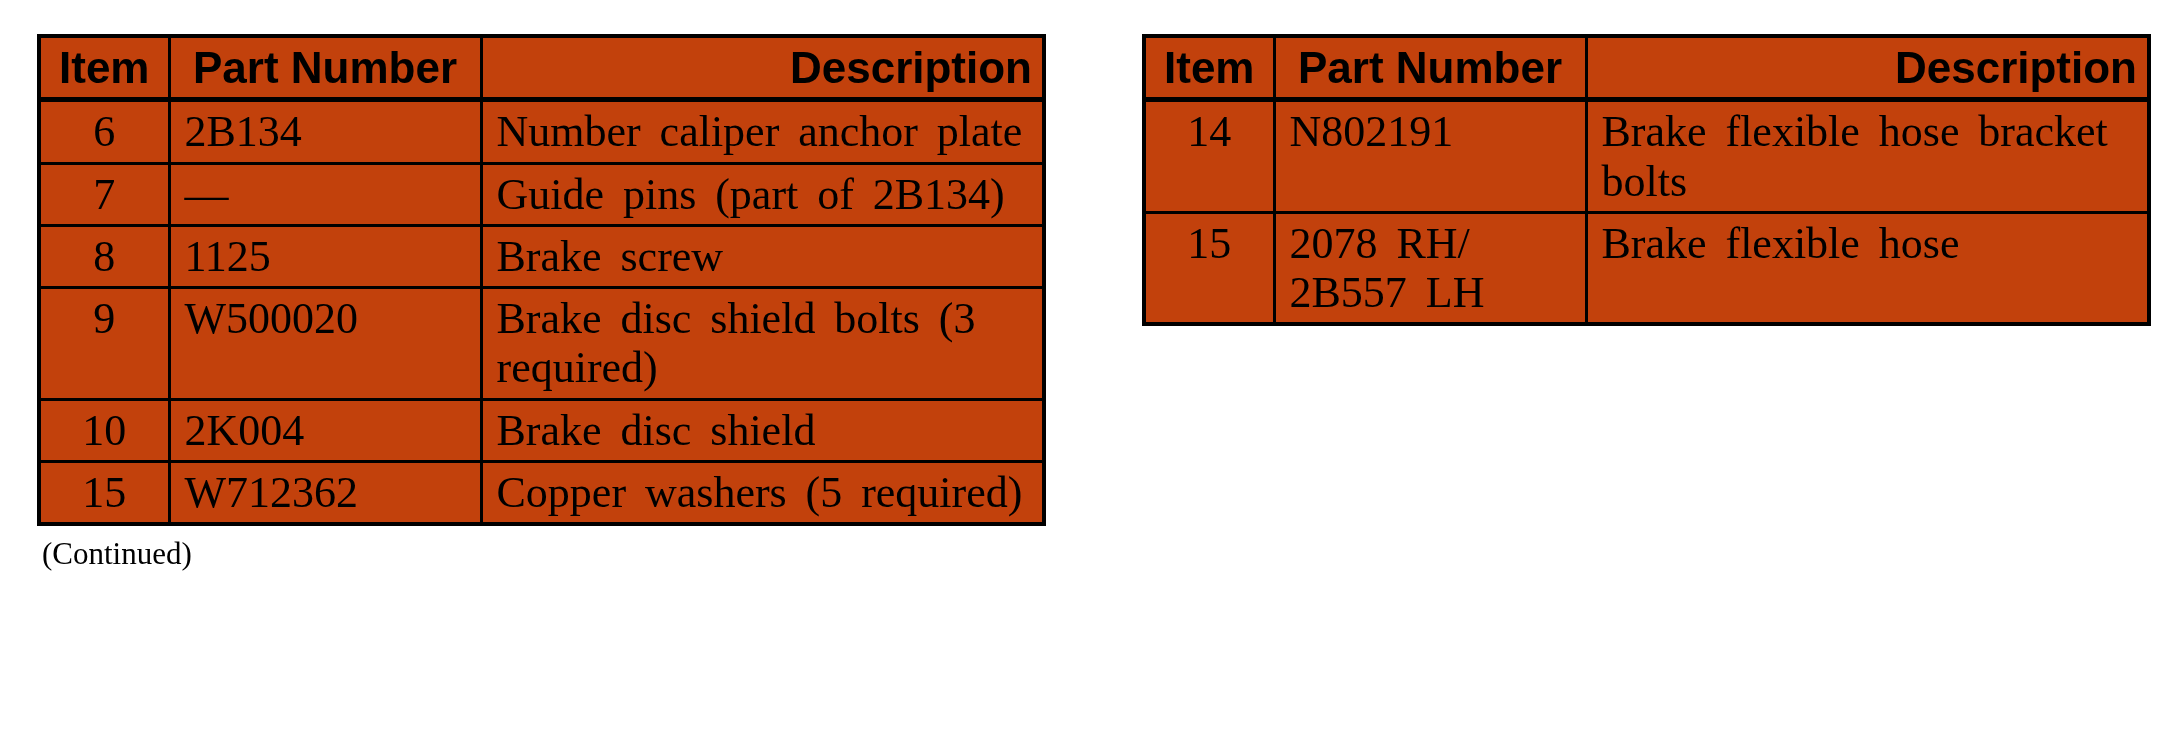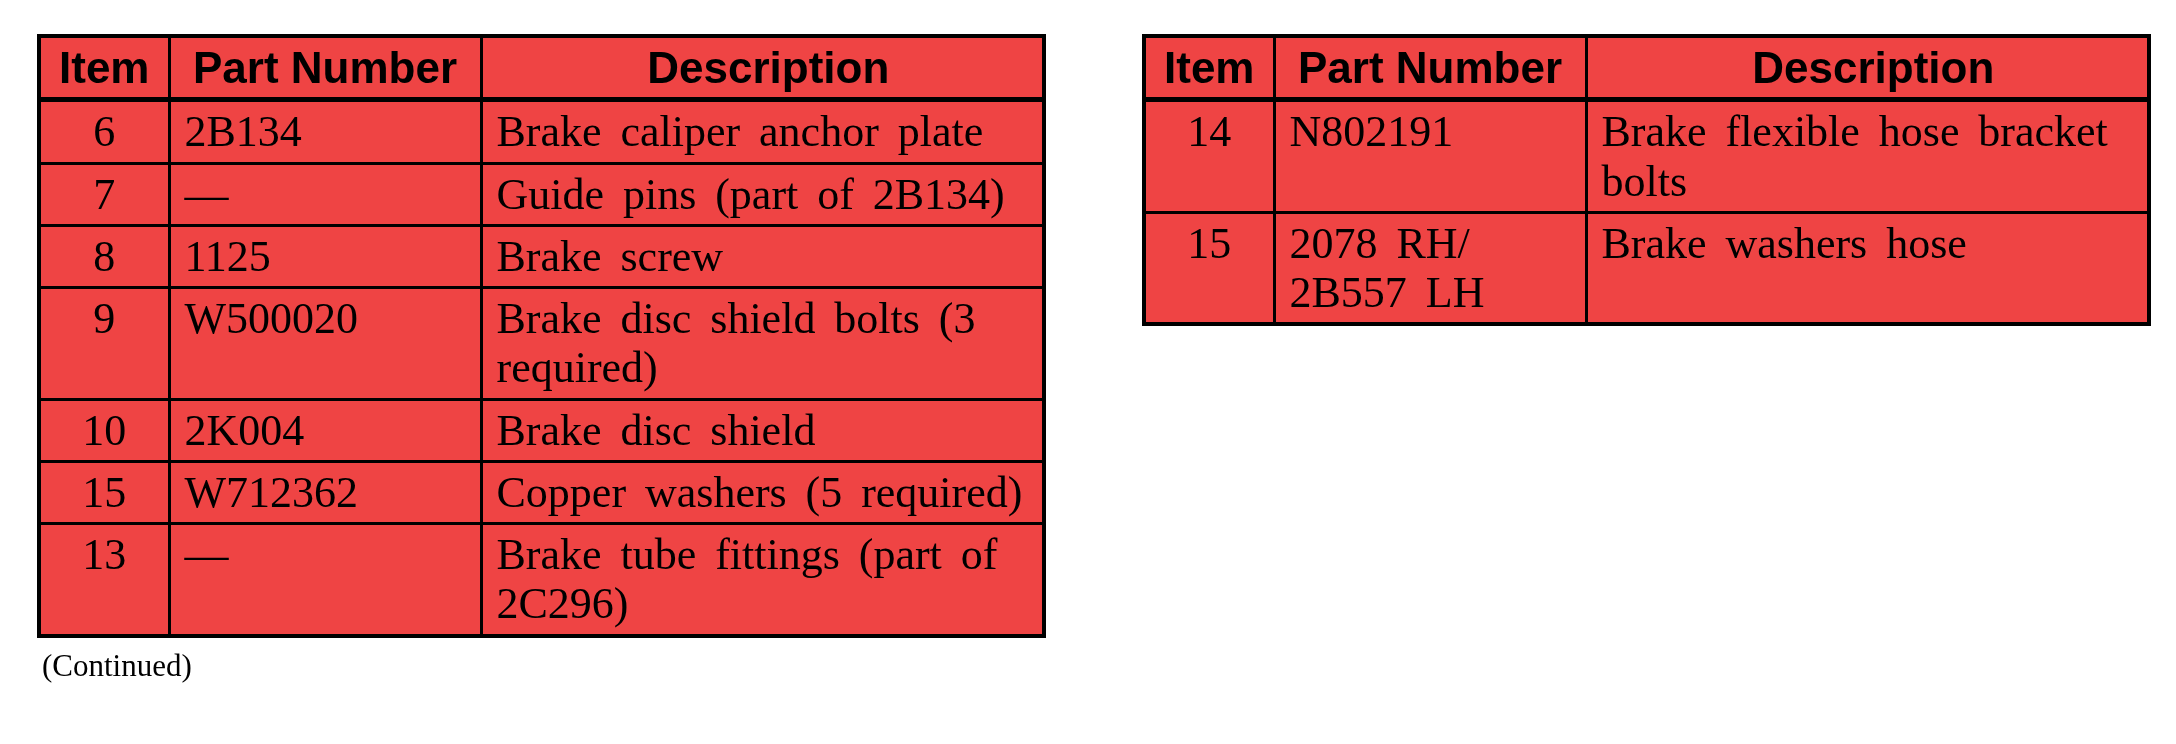--- a/index.html
+++ b/index.html
@@ -16,21 +16,21 @@
     display: flex;
     align-items: flex-start;
     padding: 34px 0 0 37px;
     gap: 96px;
   }
   .col { display: block; }
 
   table.parts {
     border-collapse: collapse;
     table-layout: fixed;
-    background: #ef4444;
+    background: #c2410c;
     border: 4px solid #000000;
   }
   col.c-item { width: 130px; }
   col.c-part { width: 312px; }
   col.c-desc { width: 563px; }
 
   th, td {
     border: 3px solid #000000;
     color: #000000;
     overflow: hidden;
@@ -39,21 +39,21 @@
     border-bottom: 5px solid #000000;
     font-family: "Liberation Sans", sans-serif;
     font-weight: bold;
     font-size: 44px;
     line-height: 1.12;
     padding: 5px 10px;
     text-align: center;
     vertical-align: middle;
   }
   thead th.h-desc {
-    text-align: center;
+    text-align: right;
     padding-left: 22px;
   }
   td {
     font-family: "Liberation Serif", serif;
     font-size: 44px;
     line-height: 1.12;
     vertical-align: top;
     padding: 5px 14px;
     white-space: pre-line;
     word-spacing: 0.18em;
@@ -86,21 +86,21 @@
         <tr>
           <th class="h-item">Item</th>
           <th class="h-part">Part Number</th>
           <th class="h-desc">Description</th>
         </tr>
       </thead>
       <tbody>
   <tr>
     <td class="c-item">6</td>
     <td class="c-part">2B134</td>
-    <td class="c-desc">Brake caliper anchor plate</td>
+    <td class="c-desc">Number caliper anchor plate</td>
   </tr>
 
   <tr>
     <td class="c-item">7</td>
     <td class="c-part">—</td>
     <td class="c-desc">Guide pins (part of 2B134)</td>
   </tr>
 
   <tr>
     <td class="c-item">8</td>
@@ -121,26 +121,20 @@
     <td class="c-desc">Brake disc shield</td>
   </tr>
 
 
   <tr>
     <td class="c-item">15</td>
     <td class="c-part">W712362</td>
     <td class="c-desc">Copper washers (5 required)</td>
   </tr>
 
-  <tr>
-    <td class="c-item">13</td>
-    <td class="c-part">—</td>
-    <td class="c-desc">Brake tube fittings (part of
-2C296)</td>
-  </tr>
 </tbody>
     </table>
     <div class="continued">(Continued)</div>
   </div>
 
   <div class="col">
     <table class="parts">
       <colgroup>
         <col class="c-item">
           <col class="c-part">
@@ -158,21 +152,21 @@
     <td class="c-item">14</td>
     <td class="c-part">N802191</td>
     <td class="c-desc">Brake flexible hose bracket
 bolts</td>
   </tr>
 
   <tr>
     <td class="c-item">15</td>
     <td class="c-part">2078 RH/
 2B557 LH</td>
-    <td class="c-desc">Brake washers hose</td>
+    <td class="c-desc">Brake flexible hose</td>
   </tr>
 
 
 </tbody>
     </table>
   </div>
 
 </div>
 
 </body></html>

